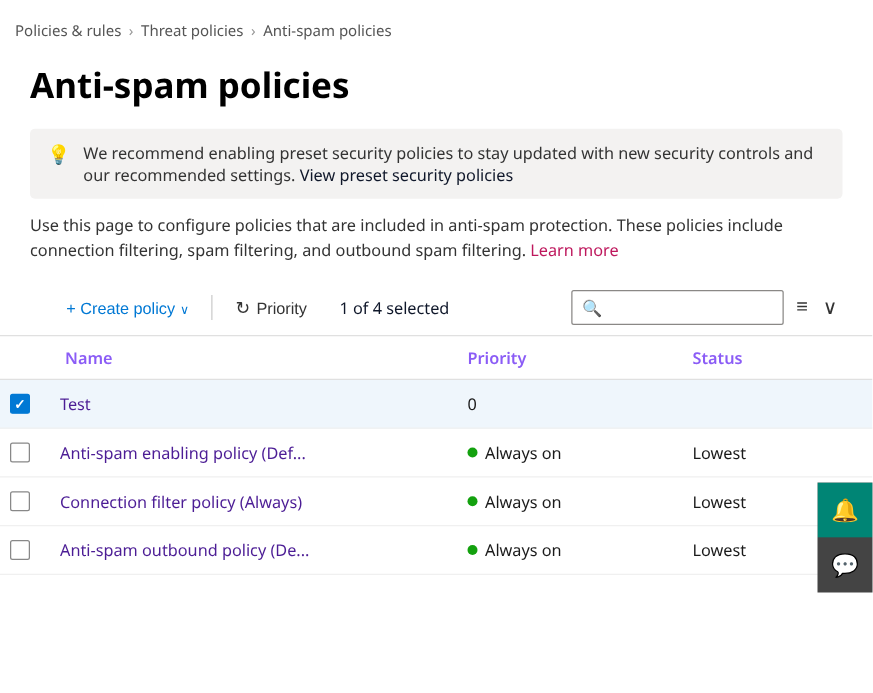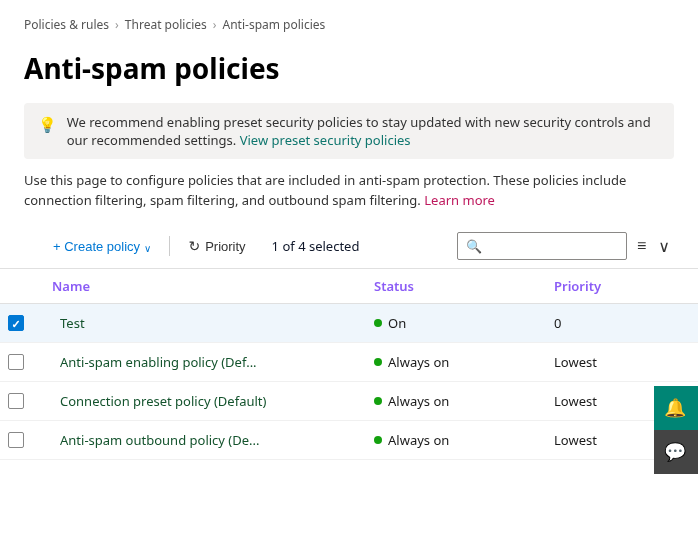--- a/index.html
+++ b/index.html
@@ -9,21 +9,21 @@
       background: #fff;
       color: #1a1a1a;
       width: 698px;
       min-height: 554px;
       overflow-x: hidden;
     }
     .breadcrumb {
       display: flex;
       align-items: center;
       gap: 6px;
-      padding: 16px 24px 8px;
+      padding: 16px 12px 8px;
       font-size: 12px;
       color: #555;
     }
     .breadcrumb-sep {
       color: #999;
       font-size: 12px;
     }
     .breadcrumb a {
       color: #555;
       text-decoration: none;
@@ -45,21 +45,21 @@
       font-size: 13px;
       color: #333;
     }
     .info-banner .bulb-icon {
       margin-top: 1px;
       flex-shrink: 0;
       color: #555;
       font-size: 15px;
     }
     .info-banner a {
-      color: #0f766e;
+      color: #0f172a;
       text-decoration: none;
     }
     .description {
       padding: 0 24px 14px;
       font-size: 13px;
       color: #333;
       line-height: 1.5;
     }
     .description a {
       color: #be185d;
@@ -205,25 +205,24 @@
     }
     .status-dot {
       width: 8px;
       height: 8px;
       border-radius: 50%;
       background: #13a10e;
       flex-shrink: 0;
     }
     .name-cell {
       font-size: 13px;
-      color: #14532d;
+      color: #4c1d95;
       overflow: hidden;
       text-overflow: ellipsis;
       white-space: nowrap;
-      margin-left: 12px;
     }
     .priority-cell {
       font-size: 13px;
       color: #1a1a1a;
     }
     .panel-btn {
       width: 44px;
       height: 44px;
       display: flex;
       align-items: center;
@@ -286,55 +285,51 @@
   </div>
   <div class="filter-icons">
     <button class="filter-btn">≡</button>
     <button class="filter-btn">∨</button>
   </div>
 </div>
 
 <div class="table-header">
   <div class="col-check"></div>
   <div class="col-name">Name</div>
+  <div>Priority</div>
   <div>Status</div>
-  <div>Priority</div>
 </div>
 
 <div>
 
   <div class="table-row selected-row">
     <div>
       <div class="checkbox checked"></div>
     </div>
     <div class="name-cell">Test</div>
-    <div class="status-cell">
-      <span class="status-dot" style="background:#13a10e;"></span>
-      <span>On</span>
-    </div>
     <div class="priority-cell">0</div>
   </div>
 
   <div class="table-row">
     <div>
       <div class="checkbox"></div>
     </div>
     <div class="name-cell">Anti-spam enabling policy (Def...</div>
     <div class="status-cell">
       <span class="status-dot"></span>
       <span>Always on</span>
     </div>
     <div class="priority-cell">Lowest</div>
   </div>
 
   <div class="table-row">
     <div>
       <div class="checkbox"></div>
     </div>
-    <div class="name-cell">Connection preset policy (Default)</div>
+    <div class="name-cell">Connection filter policy (Always)</div>
     <div class="status-cell">
       <span class="status-dot"></span>
       <span>Always on</span>
     </div>
     <div class="priority-cell">Lowest</div>
   </div>
 
   <div class="table-row">
     <div>
       <div class="checkbox"></div>

